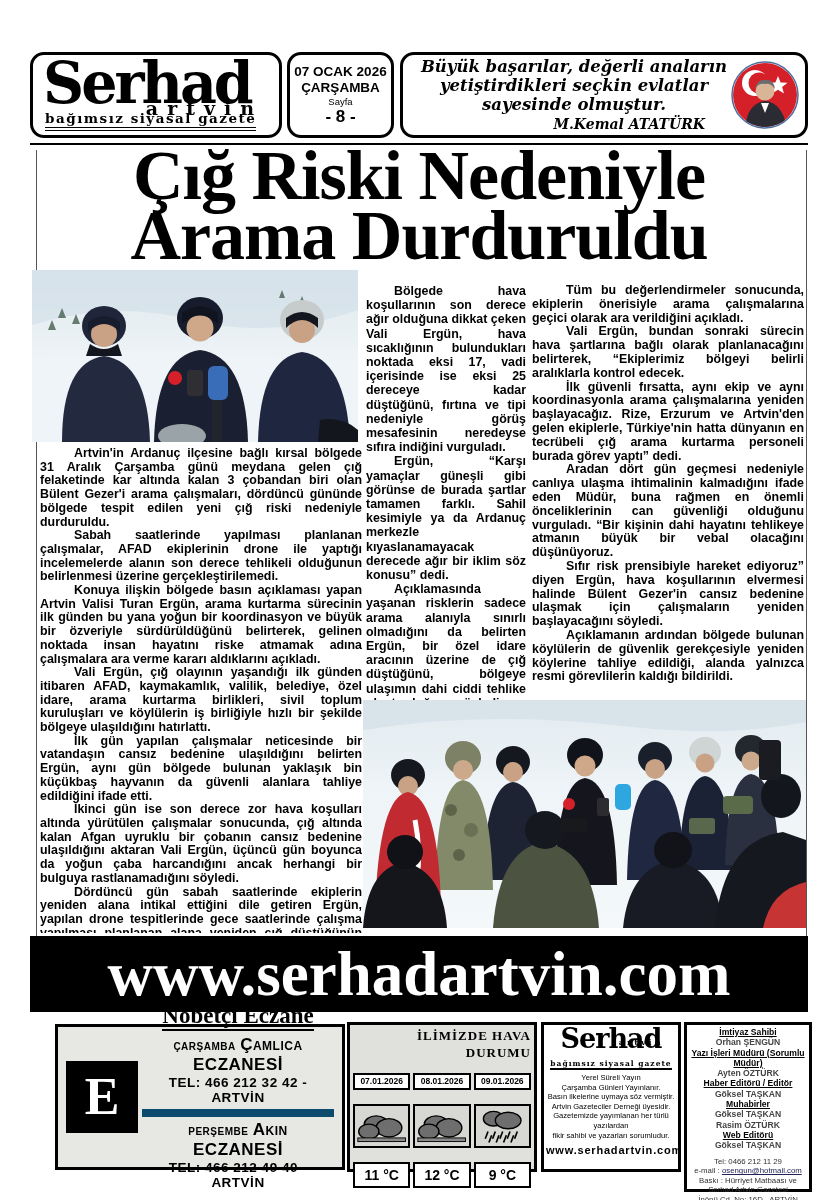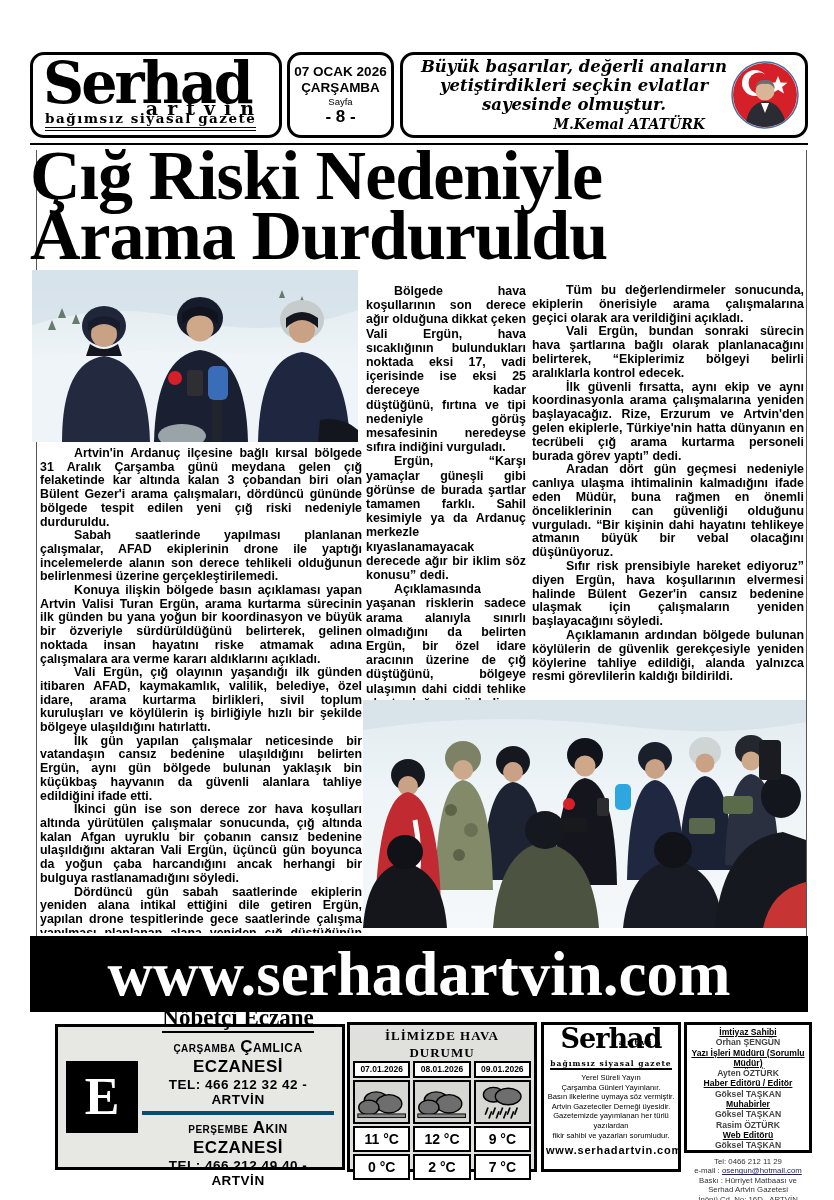--- a/index.html
+++ b/index.html
@@ -17,21 +17,21 @@
   .d-sayfa{font-size:9.5px;line-height:12px;font-weight:normal;}
   .d-num{font-size:17px;line-height:18px;}
   .quotebox{left:400px;top:52px;width:408px;height:86px;display:flex;align-items:center;padding:2px 6px 2px 14px;}
   .q-text{flex:1;text-align:center;font-family:"DejaVu Serif",serif;font-style:italic;font-weight:bold;font-size:16.5px;line-height:19px;}
   .q-attr{text-align:right;font-size:14px;margin-top:1px;padding-right:26px;}
   .flagwrap{width:68px;height:68px;flex:0 0 68px;}
   .hrule{position:absolute;left:30px;top:143px;width:778px;height:0;border-top:2px solid #000;}
   .vrule{position:absolute;top:150px;width:0;height:862px;border-left:1.5px solid #555;}
   .vrule.l{left:36px;} .vrule.r{left:806px;}
   
-  .headline{position:absolute;left:30px;top:146px;width:778px;
+  .headline{position:absolute;left:30px;top:146px;width:778px;text-align:center;
             font-family:"Liberation Serif",serif;font-weight:bold;font-size:70px;line-height:60px;letter-spacing:-1px;}
   .headline div{white-space:nowrap;}
   
   .photo1{position:absolute;left:32px;top:270px;width:326px;height:172px;}
   .photo2{position:absolute;left:363px;top:700px;width:443px;height:228px;}
   .photo1 svg,.photo2 svg{display:block;width:100%;height:100%;}
   
   .col{position:absolute;text-align:justify;font-weight:bold;overflow:hidden;}
   .col p{margin:0;text-indent:34px;}
   .col-left{left:40px;top:447px;width:322px;height:486px;font-size:12.4px;line-height:13.7px;}
@@ -43,40 +43,40 @@
           display:flex;align-items:center;justify-content:center;
           font-family:"Liberation Serif",serif;font-weight:bold;font-size:63px;letter-spacing:0px;}
   
   .fbox{position:absolute;border:3px solid #000;box-sizing:border-box;background:#fff;}
   .pharm{left:55px;top:1024px;width:290px;height:146px;background:#e7e7e4;display:flex;align-items:center;padding:4px;}
   .plogo{width:72px;height:72px;background:#000;flex:0 0 72px;display:flex;align-items:center;justify-content:center;margin-left:4px;}
   .plogo span{color:#fff;font-family:"Liberation Serif",serif;font-weight:bold;font-size:52px;line-height:52px;}
   .pcontent{flex:1;text-align:center;padding:0 4px;}
   .ptitle{font-family:"Liberation Serif",serif;font-weight:bold;font-size:23px;display:inline-block;border-bottom:2.5px solid #000;margin-bottom:3px;}
   .pentry{padding:1px 0;}
-  .pentry + .pentry{border-top:4px solid #0c4a6e;margin-top:3px;padding-top:3px;}
+  .pentry + .pentry{border-top:8px solid #0c4a6e;margin-top:3px;padding-top:3px;}
   .pday{font-size:10px;font-weight:bold;letter-spacing:.5px;}
   .pname{font-size:17px;font-weight:bold;font-variant:small-caps;letter-spacing:.5px;}
   .ptel{font-size:13.5px;font-weight:bold;letter-spacing:.5px;}
   .weather{left:347px;top:1022px;width:190px;height:150px;background:#e0e0dd;padding:2px 3px;}
-  .wtitle{text-align:center;font-family:"Liberation Serif",serif;font-weight:bold;font-size:13px;letter-spacing:1px;line-height:17px;}
+  .wtitle{text-align:right;font-family:"Liberation Serif",serif;font-weight:bold;font-size:13px;letter-spacing:1px;line-height:17px;}
   .wgrid{display:flex;gap:3px;}
   .wday{flex:1;display:flex;flex-direction:column;gap:2px;}
-  .wcell{border:2px solid #000;background:#fff;text-align:center;box-sizing:border-box;}
+  .wcell{border:2px solid #000;background:#fff;text-align:center;box-sizing:border-box;margin-top:12px;}
   .wdate{font-size:8.5px;font-weight:bold;line-height:13px;}
   .wicon{height:44px;background:#d7d7d4;padding:1px;}
   .wicon svg{width:100%;height:100%;display:block;}
   .wtemp{font-size:14px;font-weight:bold;line-height:22px;}
   .infobox{left:541px;top:1022px;width:140px;height:150px;text-align:center;padding:2px;}
   .i-title{font-family:"DejaVu Serif",serif;font-weight:bold;font-size:27px;line-height:24px;letter-spacing:-1px;position:relative;display:inline-block;}
   .i-artvin{position:absolute;right:-2px;bottom:-3px;font-size:8px;letter-spacing:3px;}
   .i-tagline{font-family:"DejaVu Serif",serif;font-weight:bold;font-size:7.5px;letter-spacing:1px;border-bottom:2px solid #000;display:inline-block;margin-bottom:3px;}
   .i-lines{font-size:7.6px;line-height:9.6px;}
   .i-web{font-weight:bold;font-size:11px;letter-spacing:.8px;margin-top:4px;}
-  .staffbox{left:684px;top:1022px;width:128px;height:131px;text-align:center;padding:2px 1px;font-size:8.6px;line-height:10.3px;}
+  .staffbox{left:684px;top:1022px;width:128px;height:170px;text-align:center;padding:2px 1px;font-size:8.6px;line-height:10.3px;}
   .s-title{font-weight:bold;text-decoration:underline;}
   .s-name{color:#444;font-weight:bold;}
   .s-contact{font-size:7.8px;line-height:9.6px;margin-top:6px;color:#333;}
   .s-email{text-decoration:underline;color:#225;}
 </style>
 </head>
 <body>
 
 <div class="page">
 

